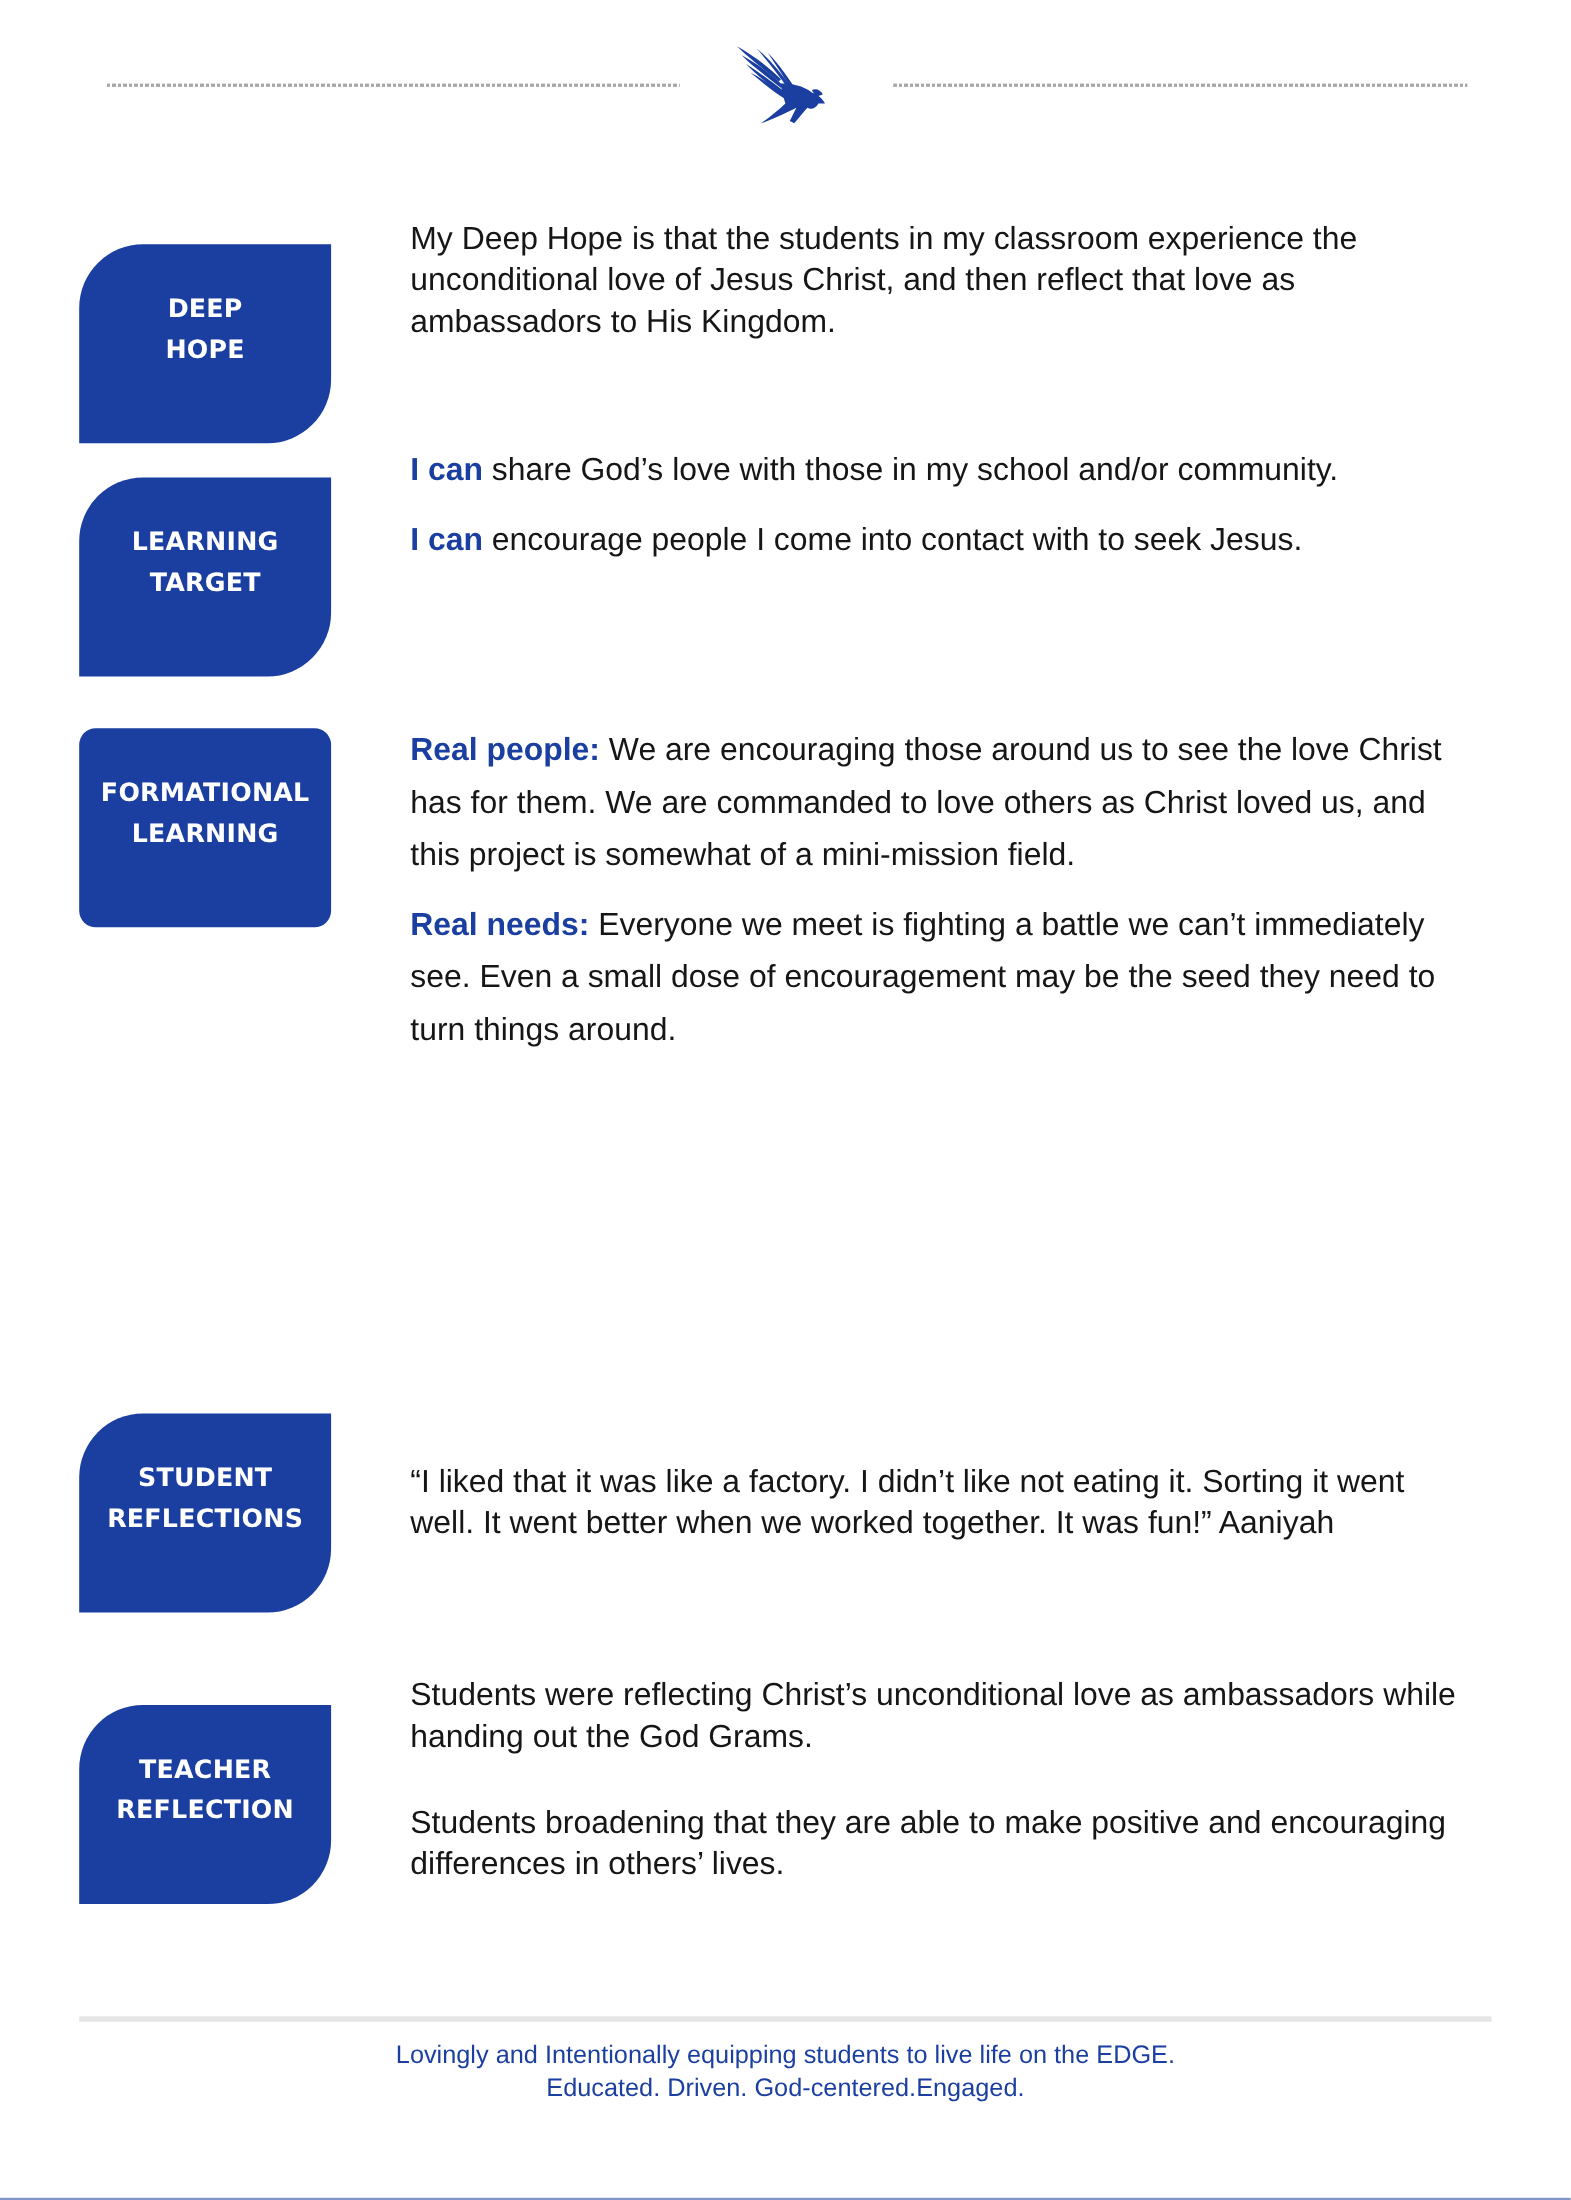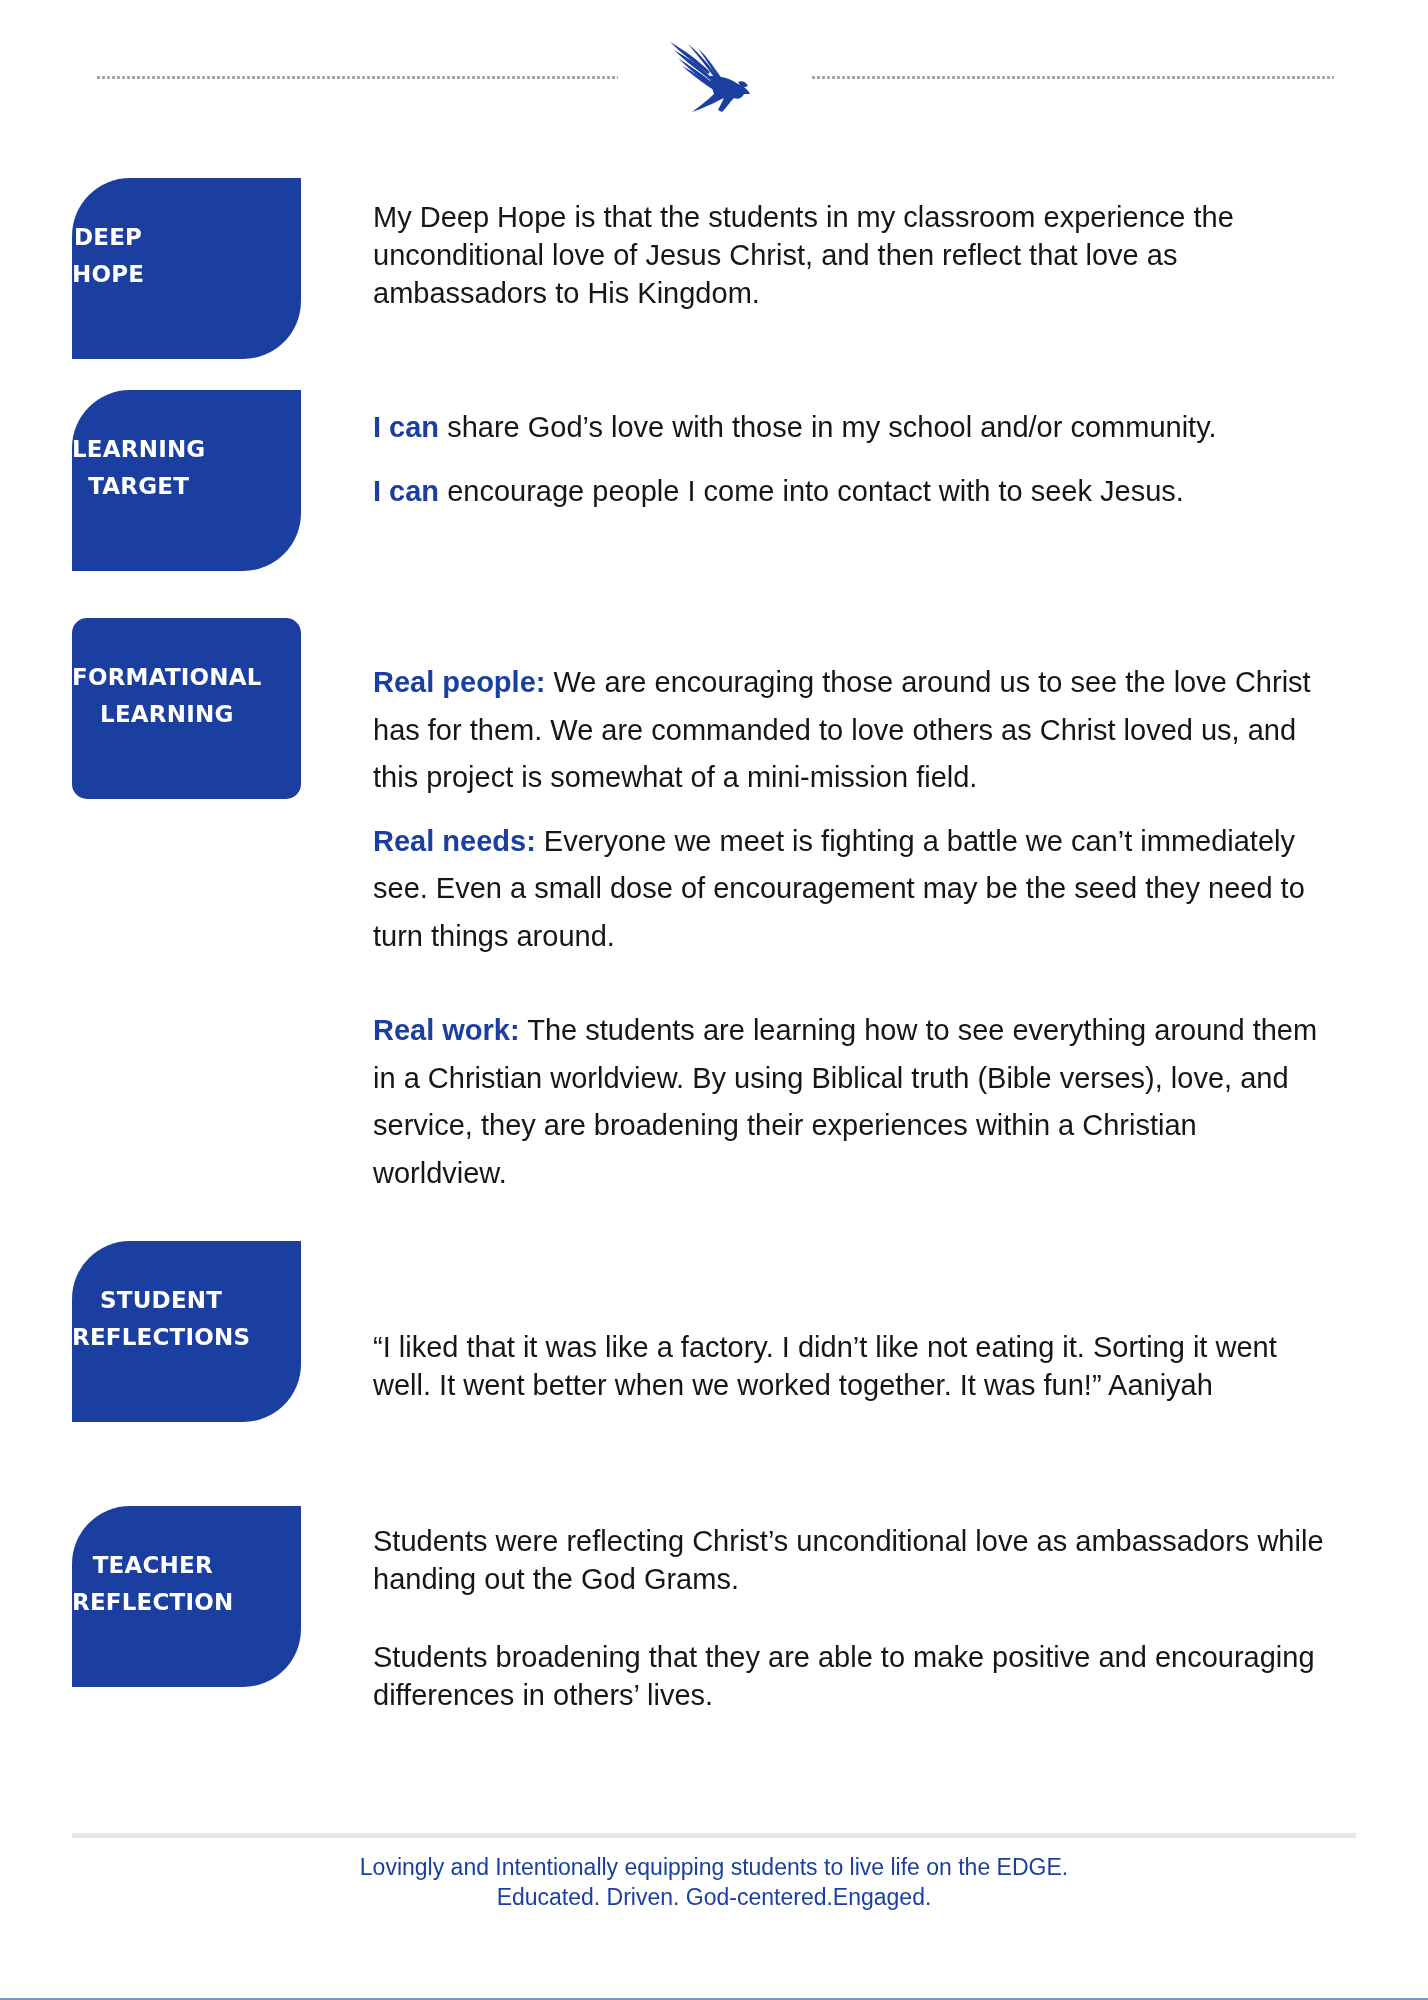--- a/index.html
+++ b/index.html
@@ -10,22 +10,23 @@
     position: absolute; height: 3px; top: 76px;
     background-image: repeating-linear-gradient(90deg, #a8a8a8 0 3px, transparent 3px 5px);
   }
   .logo { position: absolute; left: 664px; top: 36px; width: 100px; height: 80px; }
 
   .label-box {
     position: absolute; left: 72px; width: 229px; height: 181px;
     background: #1b3fa0;
     border-top-left-radius: 58px 58px;
     border-bottom-right-radius: 58px 58px;
-    display: flex; align-items: center; justify-content: flex-start;
+    display: flex; align-items: center; justify-content: center;
     padding-bottom: 26px;
+    margin-top: 44px;
   }
   .label-text {
     color: #ffffff; font-weight: 600; font-size: 23px; line-height: 37px;
     text-align: center; letter-spacing: 0.2px; white-space: pre-line;
     font-family: "DejaVu Sans", sans-serif;
   }
 
   .body-block { position: absolute; left: 357px; width: 1000px; font-size: 29px; color: #161616; }
   .body-block p { margin: 16px; }
   .hl { color: #1b3fa0; font-weight: 600; }
@@ -77,21 +78,20 @@
   <p style="margin-top:30px;"><span class="hl">I can</span><span> encourage people I come into contact with to seek Jesus.</span></p>
 </div>
 
 <div class="label-box" style="top:618px;border-radius:15px;">
   <span class="label-text">FORMATIONAL
 LEARNING</span>
 </div>
 <div class="body-block loose" style="top:612px; width:985px;">
   <p style="margin-top:47px;"><span class="hl">Real people:</span><span> We are encouraging those around us to see the love Christ has for them. We are commanded to love others as Christ loved us, and this project is somewhat of a mini-mission field.</span></p>
   <p><span class="hl">Real needs:</span><span> Everyone we meet is fighting a battle we can’t immediately see. Even a small dose of encouragement may be the seed they need to turn things around.</span></p>
-  <p style="margin-top:47px;"><span class="hl">Real work:</span><span> The students are learning how to see everything around them in a Christian worldview. By using Biblical truth (Bible verses), love, and service, they are broadening their experiences within a Christian worldview.</span></p>
 </div>
 
 <div class="label-box" style="top:1241px;">
   <span class="label-text">STUDENT
 REFLECTIONS</span>
 </div>
 <div class="body-block tight" style="top:1312px;">
   <p><span>“I liked that it was like a factory. I didn’t like not eating it. Sorting it went well. It went better when we worked together. It was fun!” Aaniyah</span></p>
 </div>
 

